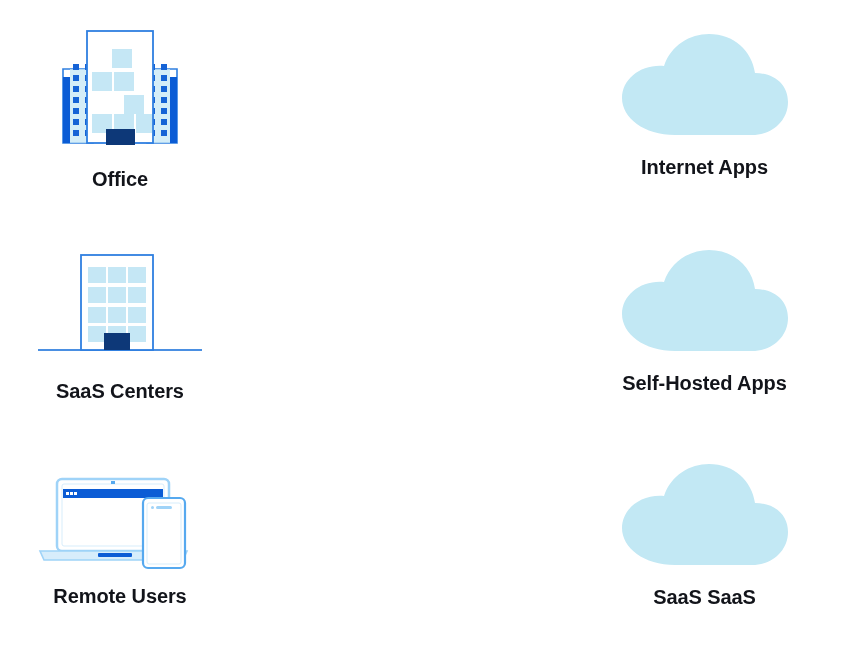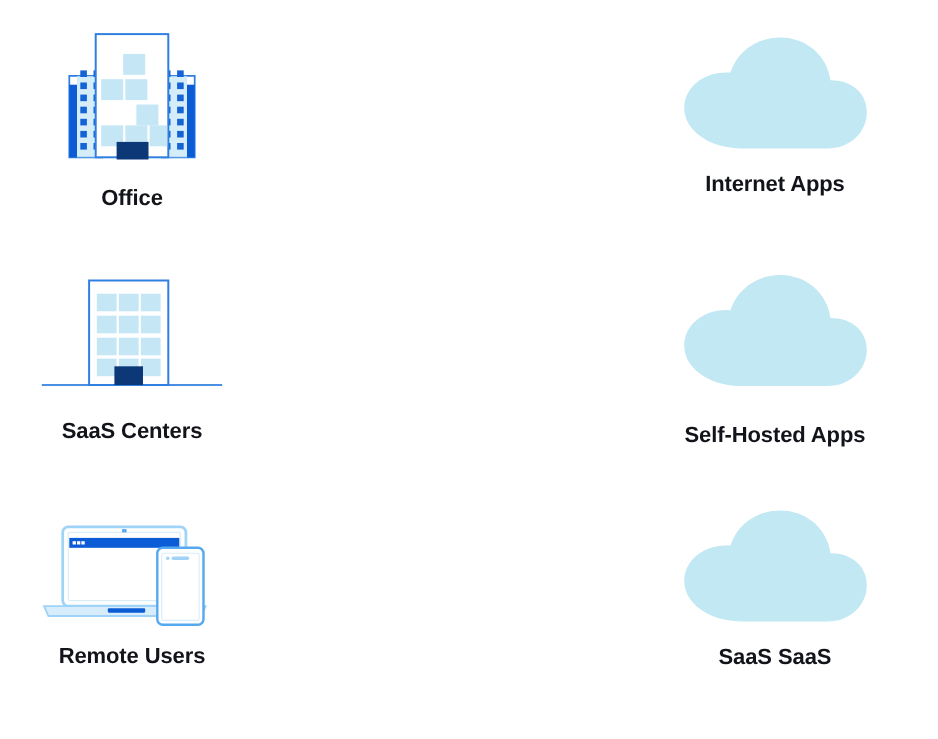--- a/index.html
+++ b/index.html
@@ -45,21 +45,21 @@
 
   
   #node-internet    { left: 597px; top: 32px;  width: 215px; }
   #node-selfhosted  { left: 597px; top: 248px; width: 215px; }
   #node-saas        { left: 597px; top: 462px; width: 215px; }
 
   #node-office .node-label      { margin-top: 14px; }
   #node-datacenters .node-label { margin-top: 16px; }
   #node-remote .node-label      { margin-top: 11px; }
   #node-internet .node-label    { margin-top: 16px; }
-  #node-selfhosted .node-label  { margin-top: 28px; }
+  #node-selfhosted .node-label  { margin-top: 16px; }
   #node-saas .node-label        { margin-top: 16px; }
 </style>
 </head>
 <body>
 
 <div class="canvas">
 
   <div class="node" id="node-office">
     <span class="node-icon">
       <svg width="170" height="125" viewBox="0 0 170 125" xmlns="http://www.w3.org/2000/svg">

